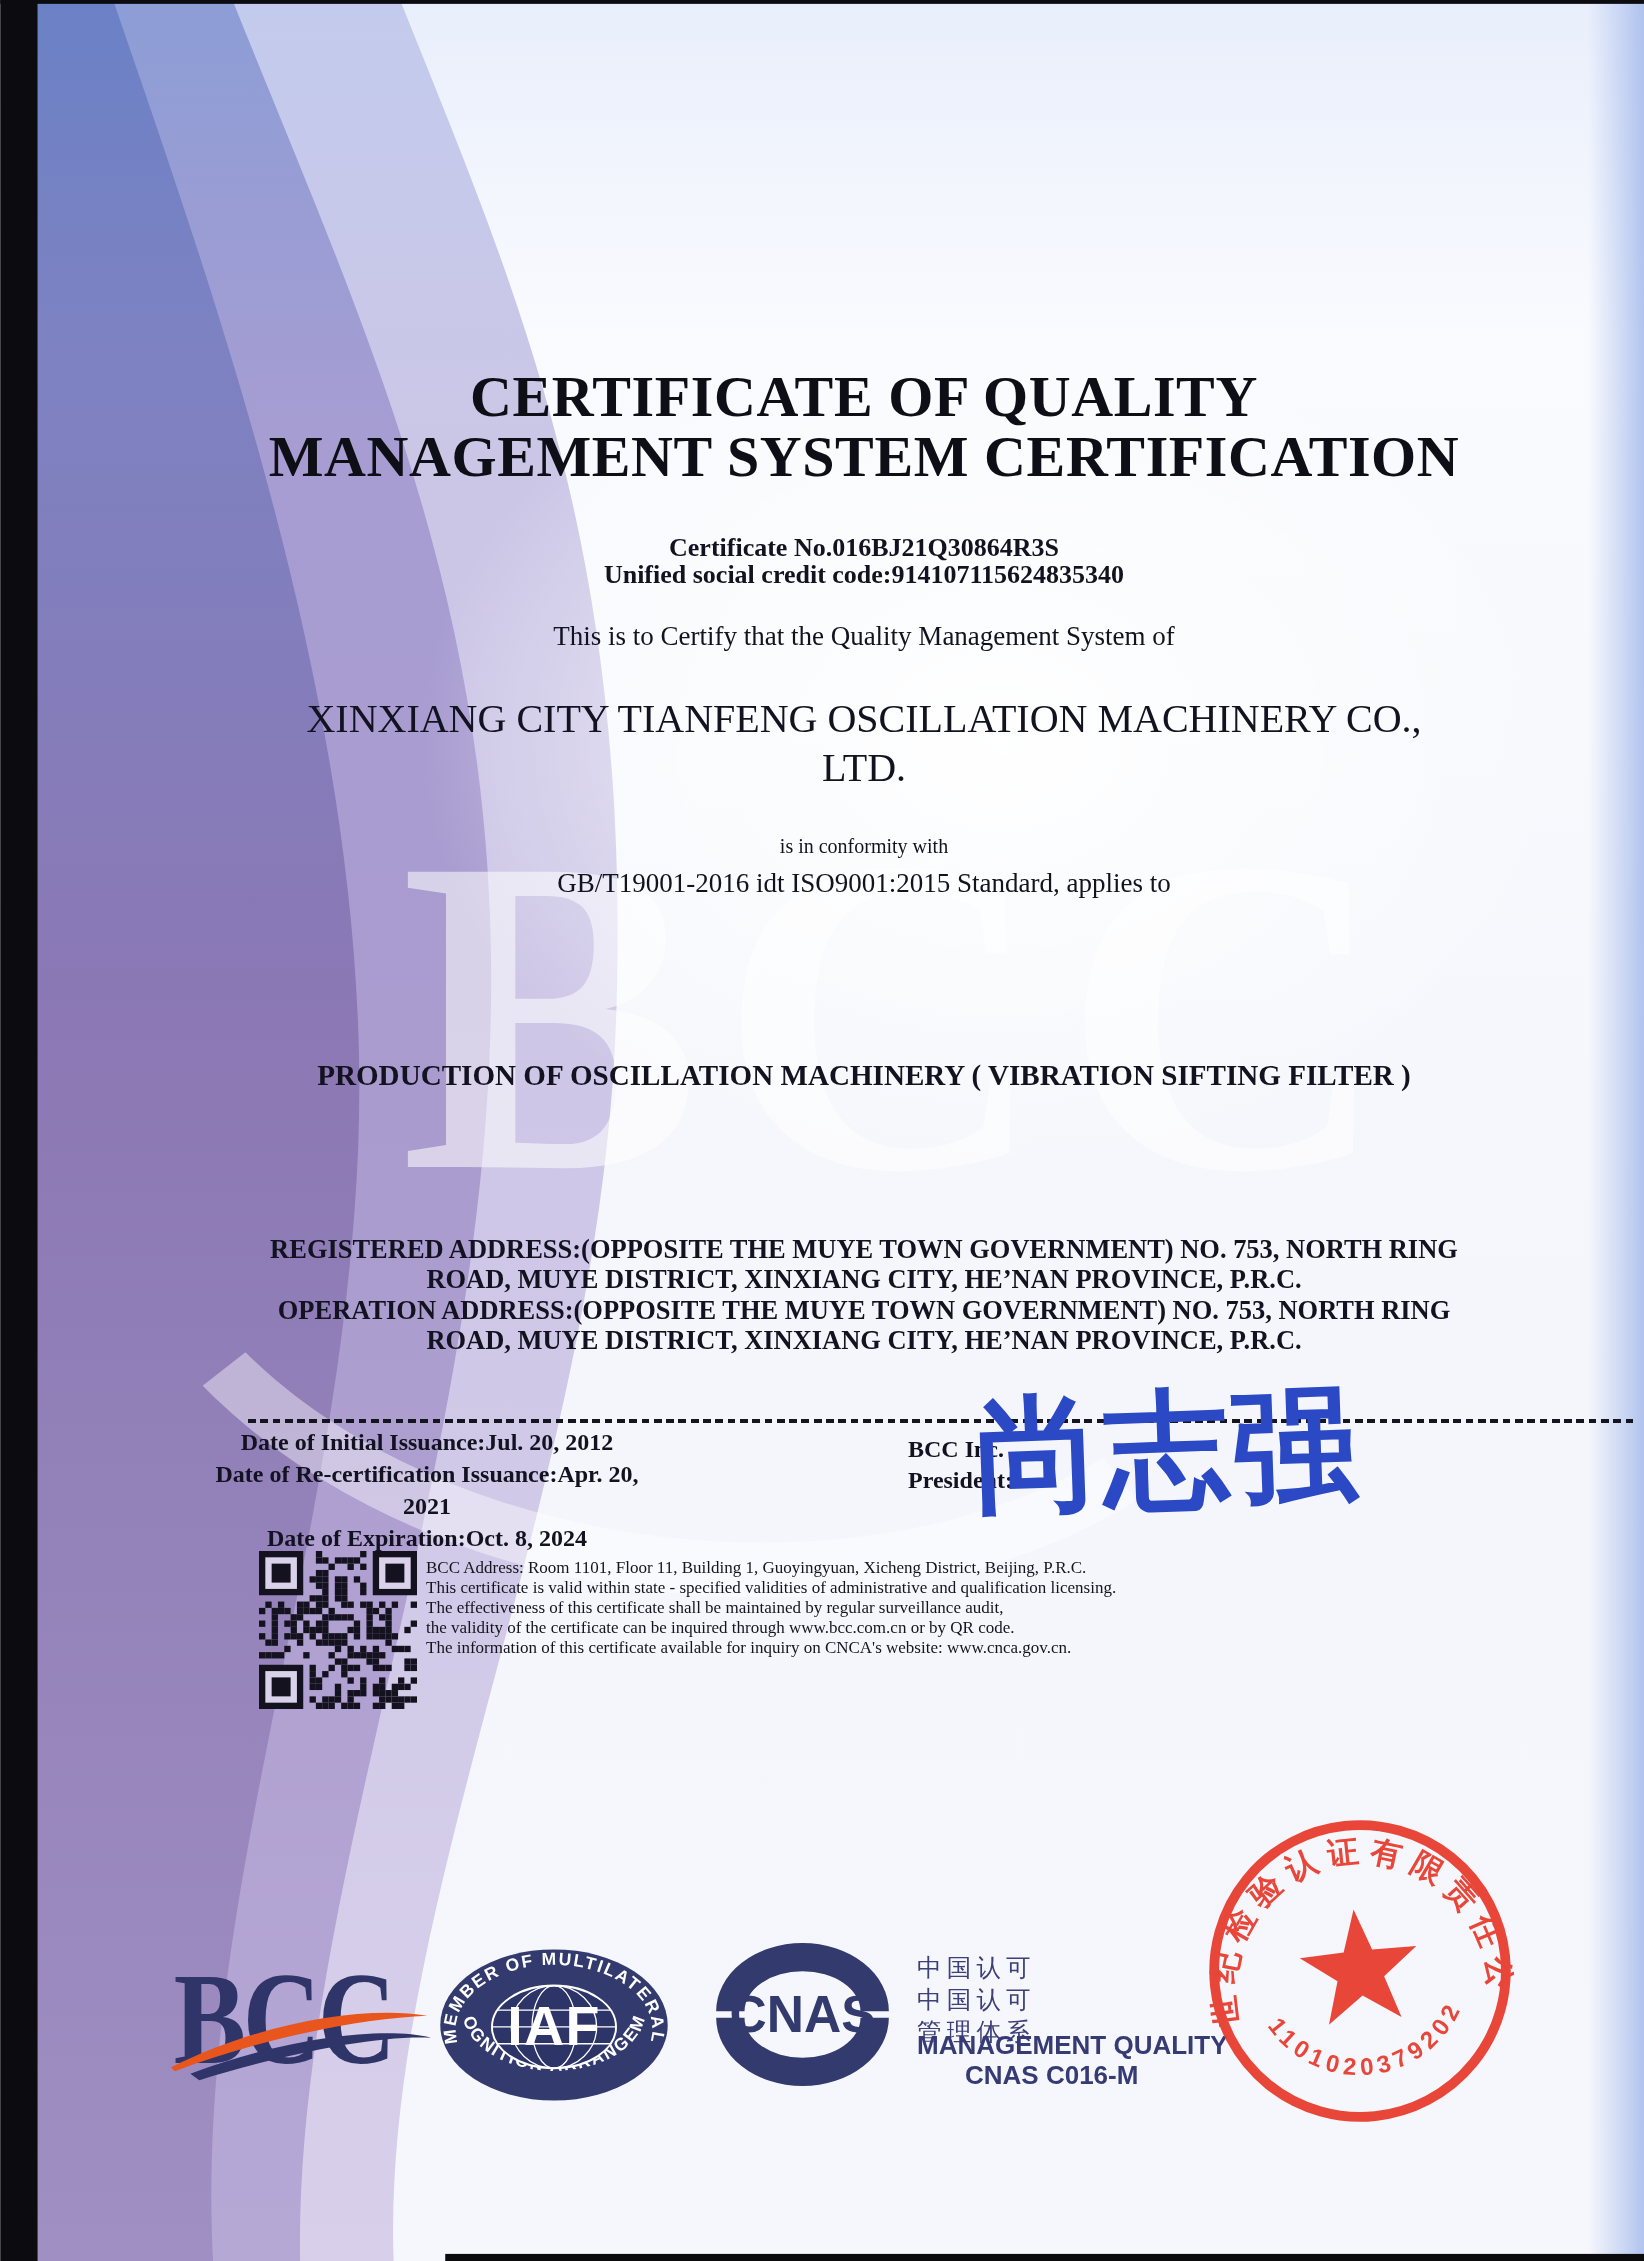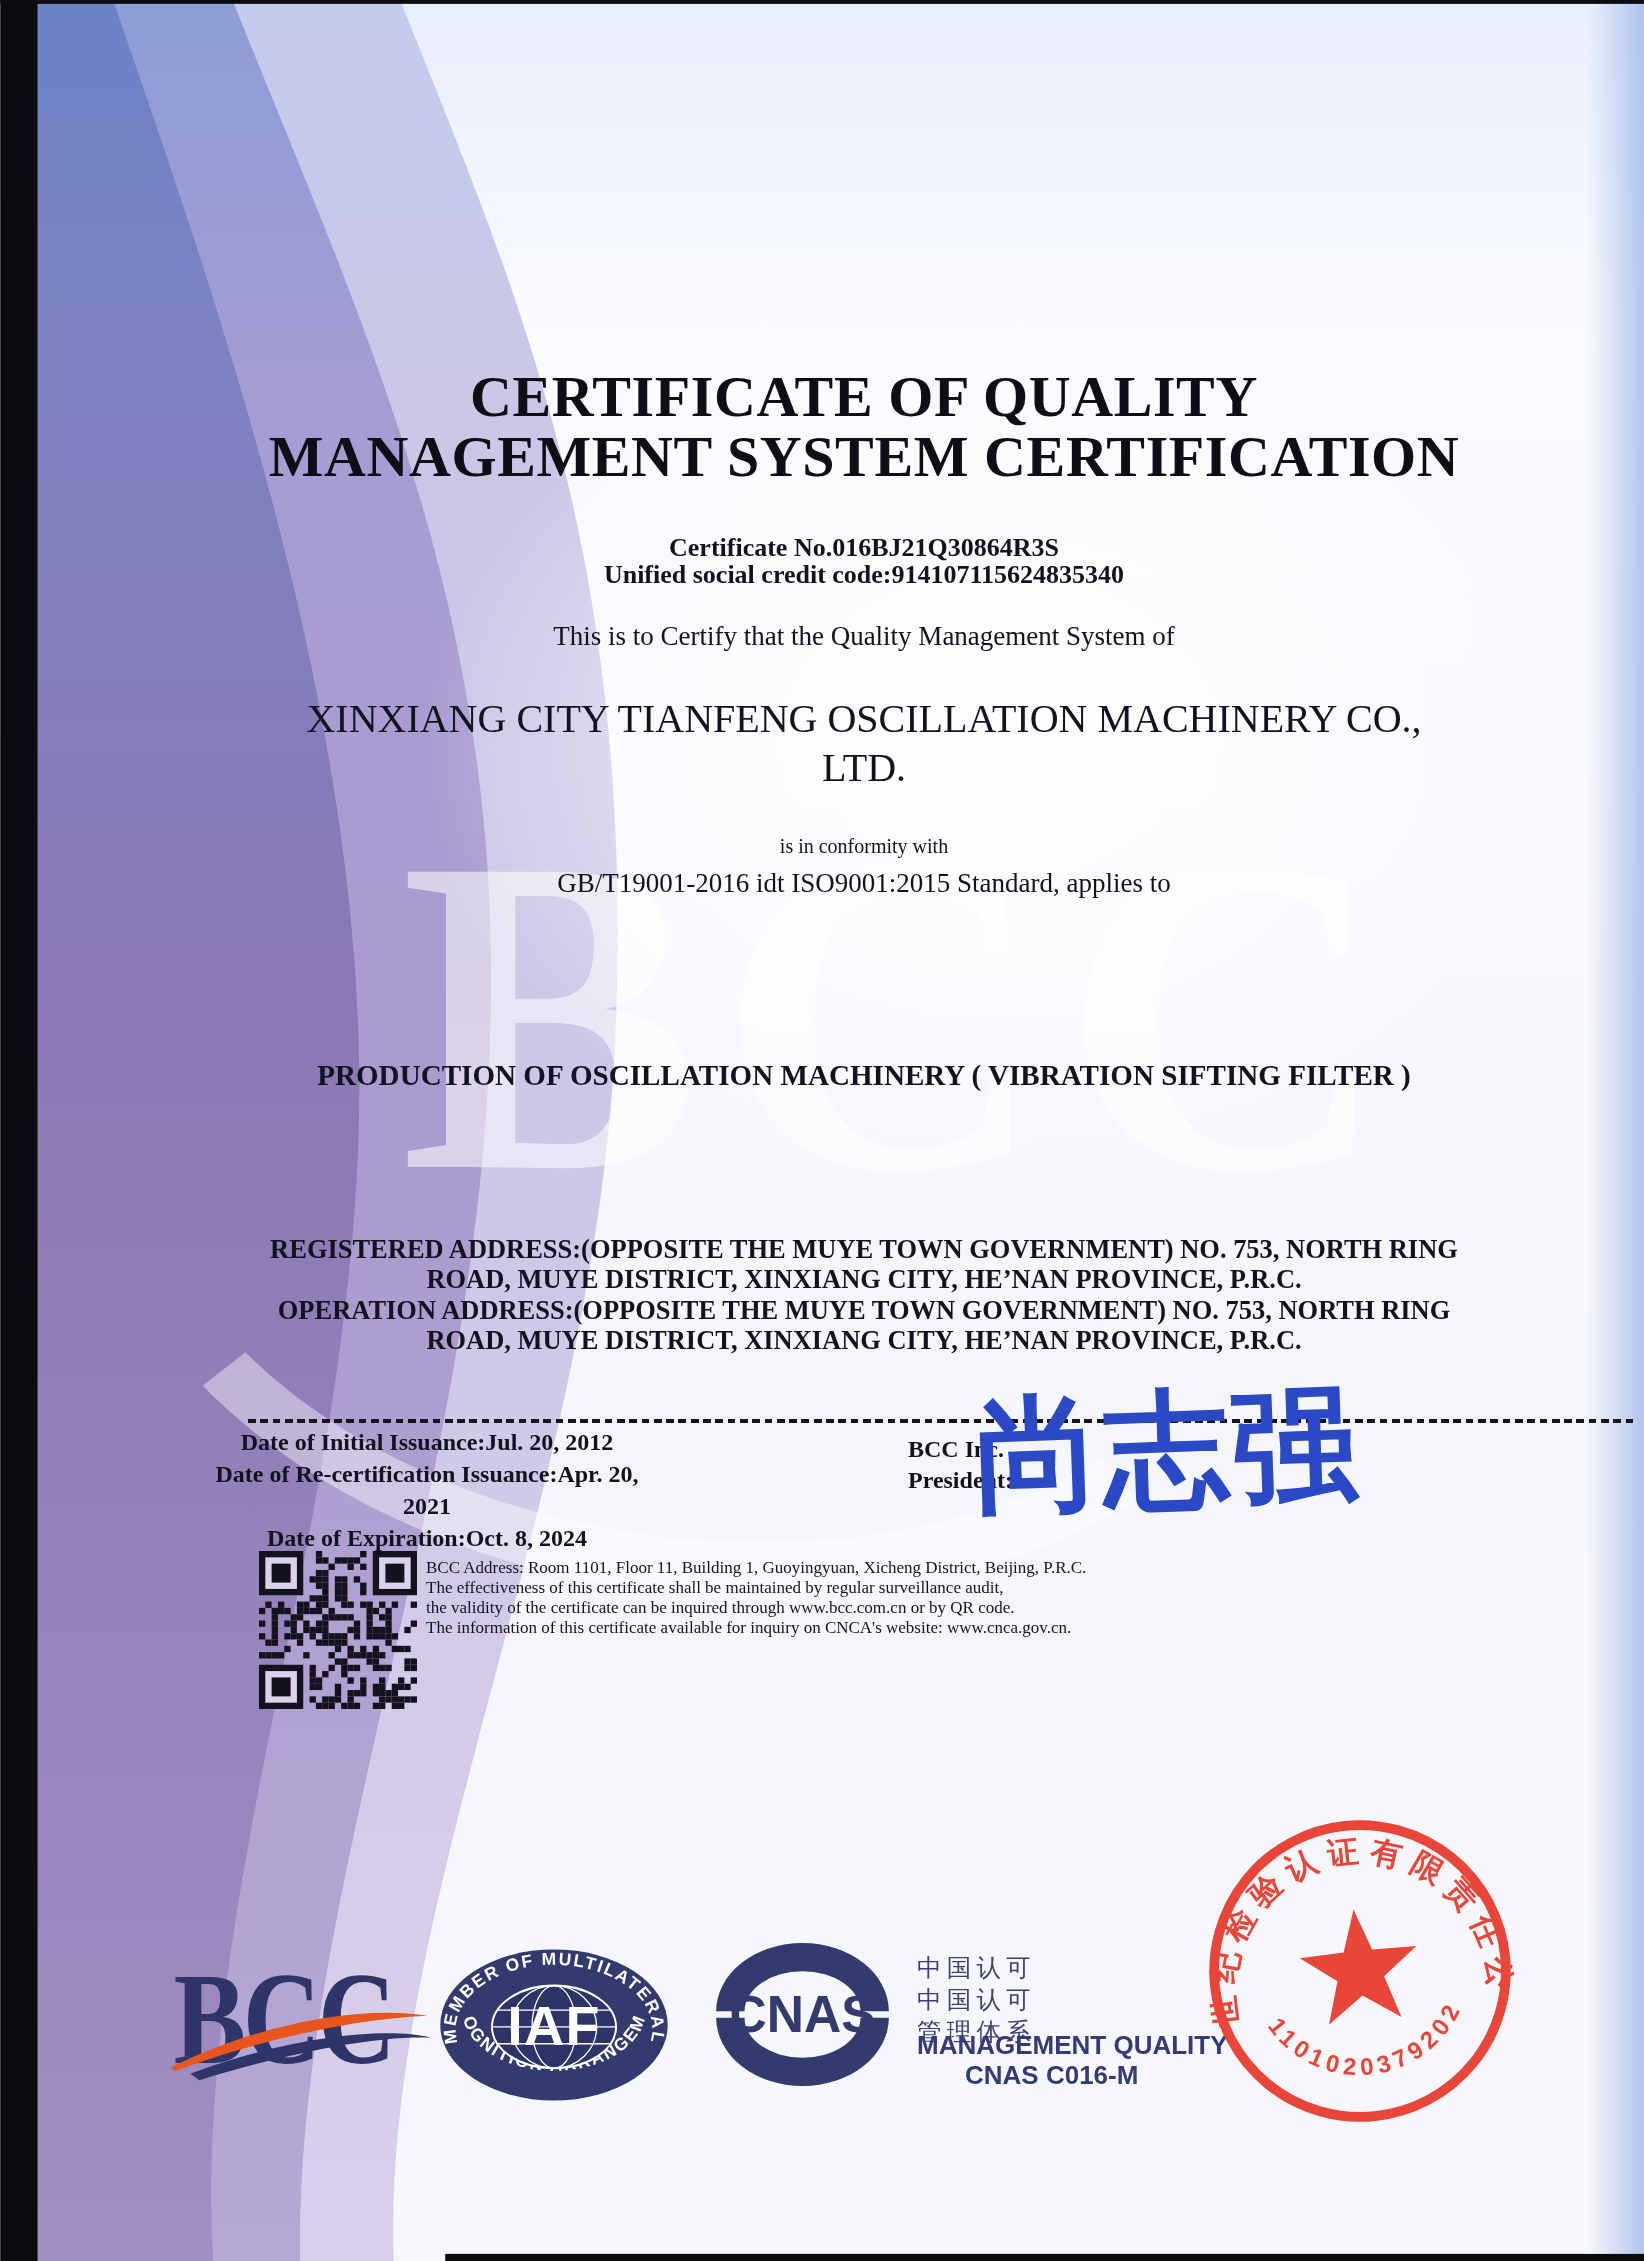--- a/index.html
+++ b/index.html
@@ -336,20 +336,21 @@
       <rect x="176.4" y="0" width="68.60000000000001" height="68.60000000000001" fill="#15121f"></rect>
       <rect x="186.20000000000002" y="9.8" width="49" height="49" fill="#d9d2ea"></rect>
       <rect x="196" y="19.6" width="29.400000000000002" height="29.400000000000002" fill="#15121f"></rect>
       <rect x="0" y="176.4" width="68.60000000000001" height="68.60000000000001" fill="#15121f"></rect>
       <rect x="9.8" y="186.20000000000002" width="49" height="49" fill="#d9d2ea"></rect>
       <rect x="19.6" y="196" width="29.400000000000002" height="29.400000000000002" fill="#15121f"></rect>
     </svg>
 
   <div class="fineprint">
     <div>BCC Address: Room 1101, Floor 11, Building 1, Guoyingyuan, Xicheng District, Beijing, P.R.C.</div>
+    <div>This certificate is valid within state - specified validities of administrative and qualification licensing.</div>
     <div>The effectiveness of this certificate shall be maintained by regular surveillance audit,</div>
     <div>the validity of the certificate can be inquired through www.bcc.com.cn or by QR code.</div>
     <div>The information of this certificate available for inquiry on CNCA's website: www.cnca.gov.cn.</div>
   </div>
 
   <svg class="logo" style="left:171px;top:1959px;" width="264" height="129" viewBox="0 0 410 200">
     <text x="5" y="162" font-family="Liberation Serif, DejaVu Serif, serif" font-weight="bold" font-size="205" fill="#2f3568" transform="scale(0.82,1)" letter-spacing="-6">BCC</text>
     <path d="M30,178 C180,122 330,104 404,122 C320,118 180,146 44,188 Z" fill="#2f3568"></path>
     <path d="M0,168 C140,98 300,72 398,88 C300,92 150,120 6,174 Z" fill="#e9561d"></path>
   </svg>

